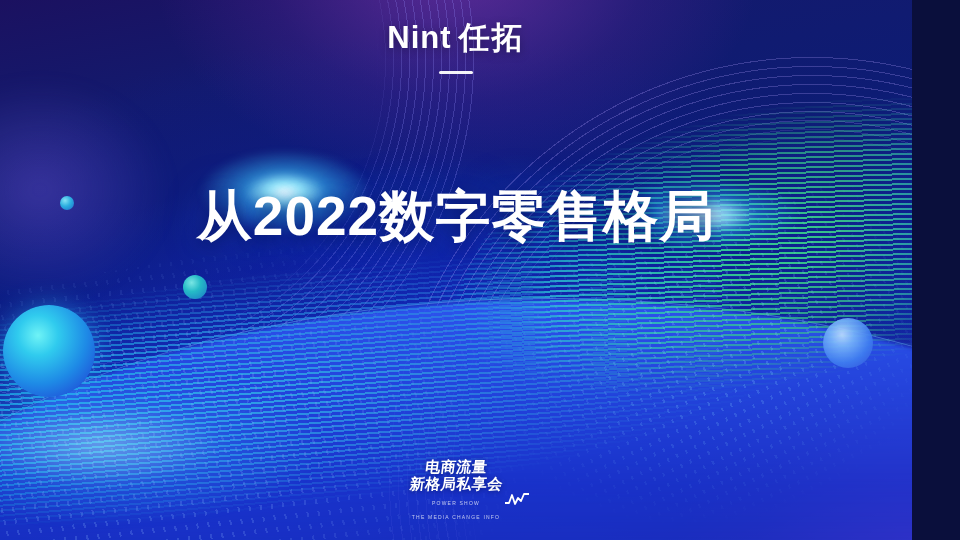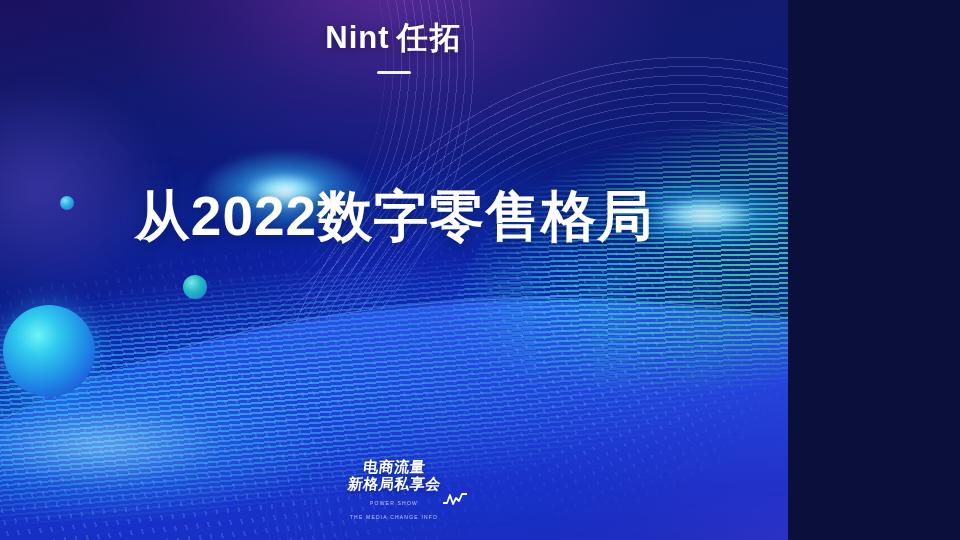--- a/index.html
+++ b/index.html
@@ -1,18 +1,18 @@
 <!DOCTYPE html>
 <html><head>
 <meta charset="utf-8">
 <style>
   html,body{margin:0;padding:0;background:#0a0f3c;}
   *{box-sizing:border-box;}
   #slide{
-    position:relative;width:788px;height:540px;overflow:hidden;
+    position:relative;width:912px;height:540px;overflow:hidden;
     font-family:"Liberation Sans","DejaVu Sans",sans-serif;
     background:
       radial-gradient(ellipse 420px 300px at 50% -6%, rgba(150,60,190,.55) 0%, rgba(110,40,165,.22) 45%, rgba(0,0,0,0) 72%),
       radial-gradient(ellipse 300px 280px at 100% 100%, rgba(150,55,210,.62) 0%, rgba(95,40,180,.28) 50%, rgba(0,0,0,0) 78%),
       radial-gradient(ellipse 520px 330px at 18% 86%, rgba(24,52,215,.85) 0%, rgba(14,32,150,.35) 55%, rgba(0,0,0,0) 80%),
       radial-gradient(ellipse 700px 420px at 46% 72%, rgba(20,44,212,.92) 0%, rgba(13,28,140,.40) 58%, rgba(0,0,0,0) 85%),
       linear-gradient(168deg,#1b1160 0%,#131a6e 18%,#0d1c74 38%,#0e2392 58%,#1229ac 76%,#2a1f9e 92%,#4a23a8 100%);
   }
 
   

